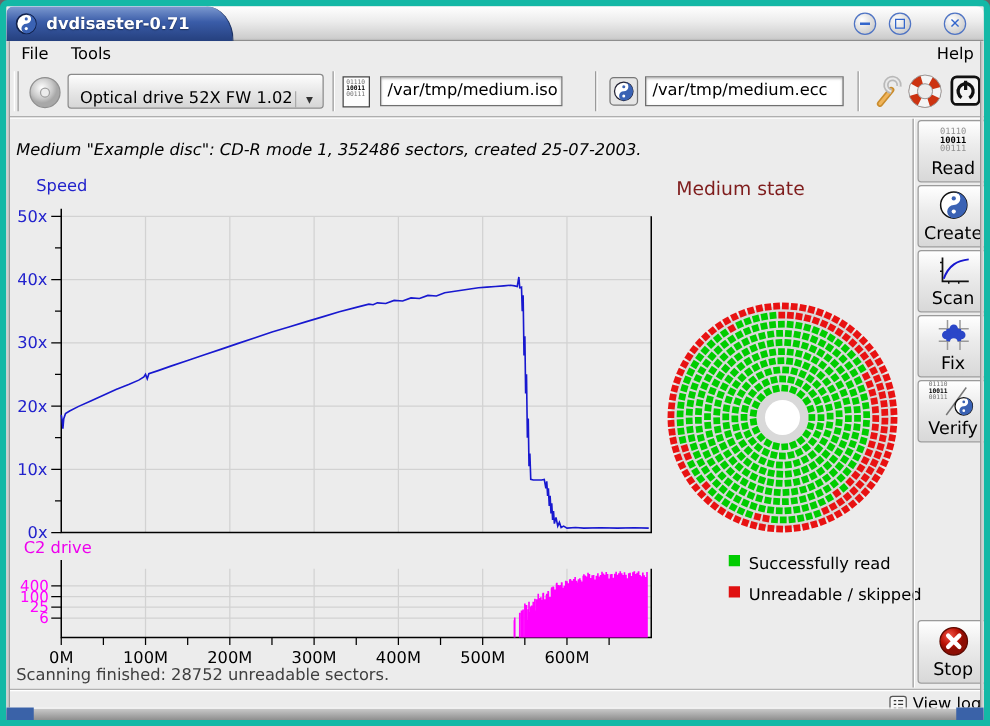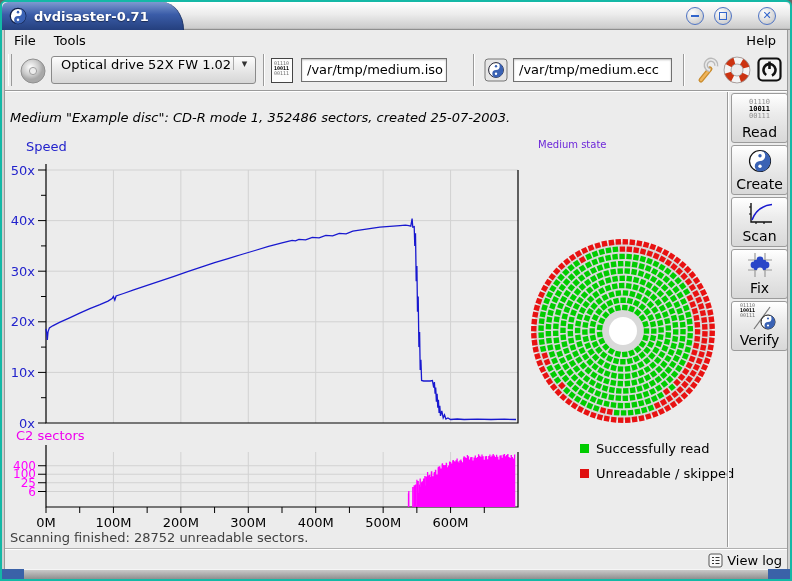--- a/index.html
+++ b/index.html
@@ -1,18 +1,18 @@
 <!DOCTYPE html>
 <html><head>
 <meta charset="utf-8">
 <style>
   * { margin:0; padding:0; box-sizing:border-box; }
   html,body { width:792px; height:581px; background:#666; font-family:"DejaVu Sans",sans-serif; }
   #window { position:relative; width:792px; height:581px; background:#ececec;
-            border:2px solid #14b8a6; border-radius:6px 6px 0 0; overflow:hidden; }
+            border:5px solid #14b8a6; border-radius:6px 6px 0 0; overflow:hidden; }
 
   
   #titlebar { position:absolute; left:0; top:0; width:100%; height:28px;
               background:linear-gradient(#ffffff,#ececec 45%,#cdcdcd 95%,#b8b8b8);
               border-bottom:1px solid #8e8e8e; border-radius:6px 6px 0 0; }
   #titletab { position:absolute; left:0; top:0; height:28px; width:182px;
               background:linear-gradient(#7d9ad0,#3a5ca8 45%,#25407e);
               border-radius:6px 22px 0 0 / 6px 28px 0 0;
               border-right:1px solid #1c3264; display:flex; align-items:center; }
   #titletab .appicon { margin-left:7px; }
@@ -42,46 +42,46 @@
   #menu-help { margin-left:auto; margin-right:6px; }
 
   
   #toolbar { position:absolute; left:3px; top:48px; width:786px; height:40px; background:#ececec; }
   #toolbar-grip { position:absolute; left:3px; top:4px; width:4px; height:32px;
                   border-left:1px solid #fff; border-right:1px solid #9a9a9a; }
   .tsep { position:absolute; top:4px; width:2px; height:32px;
           border-left:1px solid #9a9a9a; border-right:1px solid #ffffff; }
   #combo { position:absolute; left:46px; top:6px; width:205px; height:28px;
            background:linear-gradient(#fdfdfd,#e8e8e8 50%,#d6d6d6); border:1px solid #8a8a8a;
-           border-radius:3px; display:flex; align-items:flex-start; font-size:13px; }
+           border-radius:3px; display:flex; align-items:flex-end; font-size:13px; }
   #combo .combo-text { flex:1; padding-left:9px; white-space:nowrap; }
   #combo .combo-arrow { width:22px; text-align:center; border-left:1px solid #aaa; color:#333; font-size:11px; }
   .tfield { position:absolute; top:8px; height:24px; background:#fff; border:1px solid #707070;
             box-shadow:inset 0 1px 2px #bbb; font-size:13px; line-height:22px; padding-left:5px;
             white-space:nowrap; overflow:hidden; }
   #field-iso { left:296px; width:146px; }
   #field-ecc { left:508px; width:159px; }
   .ticon { position:absolute; top:7px; }
   #sep-bar { position:absolute; left:3px; top:88px; width:786px; height:2px;
              border-top:1px solid #9a9a9a; border-bottom:1px solid #ffffff; }
 
   
   #status1 { position:absolute; left:8px; top:92px; font-size:13px; color:#000; }
   #status2 { position:absolute; left:8px; top:108px; font-size:13px; font-style:italic; color:#000; }
 
   
   #charts { position:absolute; left:0; top:130px; }
   #speed-title { position:absolute; left:24px; top:137px; font-size:13px; color:#2222cc; }
-  #medium-title { position:absolute; left:536px; top:137px; font-size:10px; color:#6d28d9; }
+  #medium-title { position:absolute; left:536px; top:137px; font-size:15px; color:#7f1d1d; }
   #c2-title { position:absolute; left:14px; top:426px; font-size:13px; color:#ee00ee; }
   #scan-result { position:absolute; left:8px; top:528px; font-size:13px; color:#404040; }
 
   
   #disc { position:absolute; left:527px; top:235px; }
-  .legend-row { position:absolute; left:536px; display:flex; align-items:center; font-size:13px;padding-left:42px; }
+  .legend-row { position:absolute; left:536px; display:flex; align-items:flex-start; font-size:13px;padding-left:42px; }
   #legend-ok { top:439px; } #legend-bad { top:464px; }
   .legend-swatch { width:9px; height:9px; margin-right:7px; display:inline-block; }
 
   
   #sidebar-groove { position:absolute; left:725px; top:90px; width:2px; height:455px;
                     border-left:1px solid #9a9a9a; border-right:1px solid #ffffff; }
   .side-btn { position:absolute; left:729px; width:57px; height:50px;
               background:linear-gradient(#ffffff,#ececec 40%,#d8d8d8); border:1px solid #9b9b9b;
               border-radius:3px; display:flex; flex-direction:column; align-items:center;
               justify-content:flex-end; padding-bottom:2px; font-size:14px; color:#000; }
@@ -186,21 +186,21 @@
       <circle cx="12.5" cy="13" r="6" fill="none" stroke="#111" stroke-width="2.6" stroke-dasharray="31 7" transform="rotate(123 12.5 13)"></circle>
       <line x1="12.5" y1="4.5" x2="12.5" y2="12" stroke="#111" stroke-width="2.6"></line>
     </svg>
   </div>
   <div id="sep-bar"></div>
 
   <div id="status2">Medium "Example disc": CD-R mode 1, 352486 sectors, created 25-07-2003.</div>
 
   <div id="speed-title">Speed</div>
   <div id="medium-title">Medium state</div>
-  <div id="c2-title">C2 sectors</div>
+  <div id="c2-title">C2 drive</div>
 
   <svg id="charts" width="530" height="400">
       <g stroke="#d2d2d2" stroke-width="1">
         <line x1="44" x2="516" y1="240.4" y2="240.4"></line>
         <line x1="44" x2="516" y1="189.8" y2="189.8"></line>
         <line x1="44" x2="516" y1="139.2" y2="139.2"></line>
         <line x1="44" x2="516" y1="88.6" y2="88.6"></line>
         <line x1="44" x2="516" y1="38" y2="38"></line>
         <line x1="44" x2="516" y1="359.5" y2="359.5"></line>
         <line x1="44" x2="516" y1="350.7497018215223" y2="350.7497018215223"></line>
@@ -865,20 +865,36 @@
           <circle r="7" fill="#fff" stroke="#111" stroke-width="1"></circle>
           <path d="M0,-7 A7,7 0 1 1 0,7 A3.5,3.5 0 1 1 0,0 A3.5,3.5 0 1 0 0,-7 Z" fill="#3a62b4"></path>
           <circle cx="0" cy="-3.5" r="1.1" fill="#3a62b4"></circle>
             <circle cx="0" cy="3.5" r="1.1" fill="#fff"></circle>
         </g>
       </svg>
     </div>
     <span>Verify</span>
   </div>
 
+  <div class="side-btn" style="top:491px;height:51px">
+    <div class="icn">
+      <svg width="26" height="26" viewBox="0 0 26 26">
+        <defs>
+            <radialGradient id="stg" cx="35%" cy="30%">
+              <stop offset="0%" stop-color="#f25548"></stop>
+              <stop offset="70%" stop-color="#b91205"></stop>
+              <stop offset="100%" stop-color="#8d0e04"></stop>
+            </radialGradient>
+          </defs>
+        <circle cx="13" cy="13" r="11" fill="url(#stg)" stroke="#5c0a02"></circle>
+        <path d="M8.5,8.5 L17.5,17.5 M17.5,8.5 L8.5,17.5" stroke="#fff" stroke-width="3.4" stroke-linecap="round"></path>
+      </svg>
+    </div>
+    <span>Stop</span>
+  </div>
 
   <div id="footer">
     <div id="viewlog">
       <svg width="15" height="15" viewBox="0 0 15 15">
         <rect x="1" y="1" width="13" height="13" rx="2" fill="#f7f7f7" stroke="#555"></rect>
         <path d="M4,4.5 H6 M7.5,4.5 H11.5 M4,7.5 H6 M7.5,7.5 H11.5 M4,10.5 H6 M7.5,10.5 H11.5" stroke="#333" stroke-width="1"></path>
       </svg>
       <span>View log</span>
     </div>
   </div>

